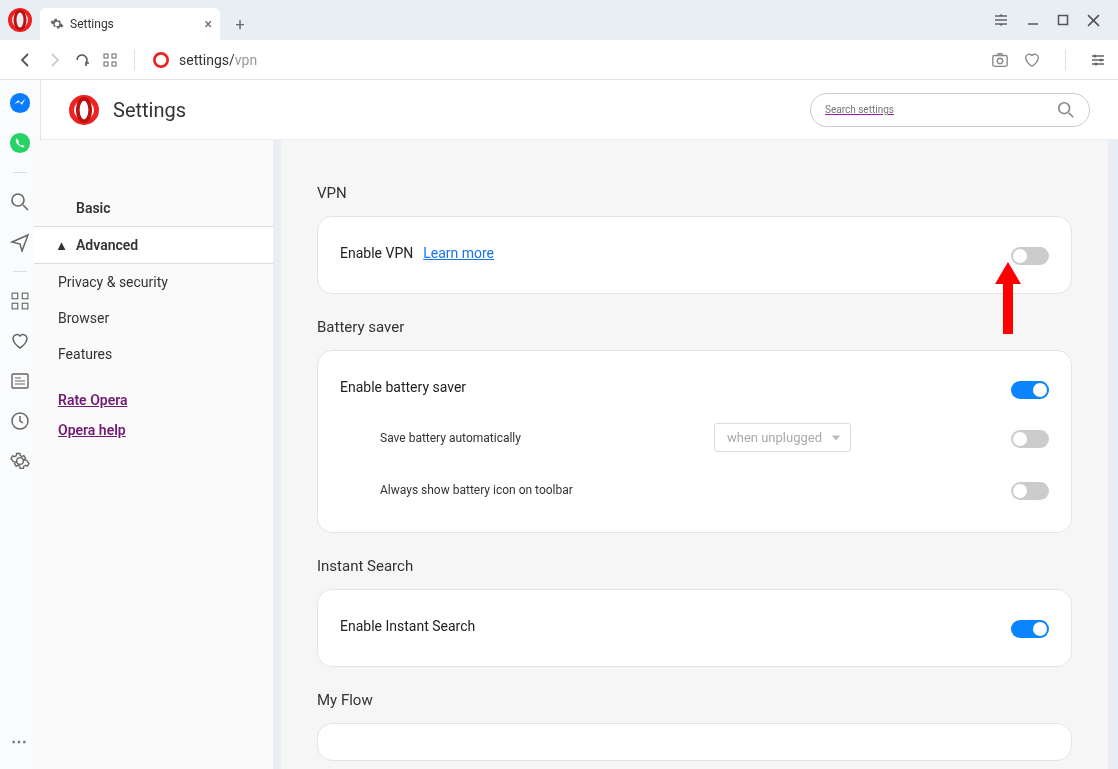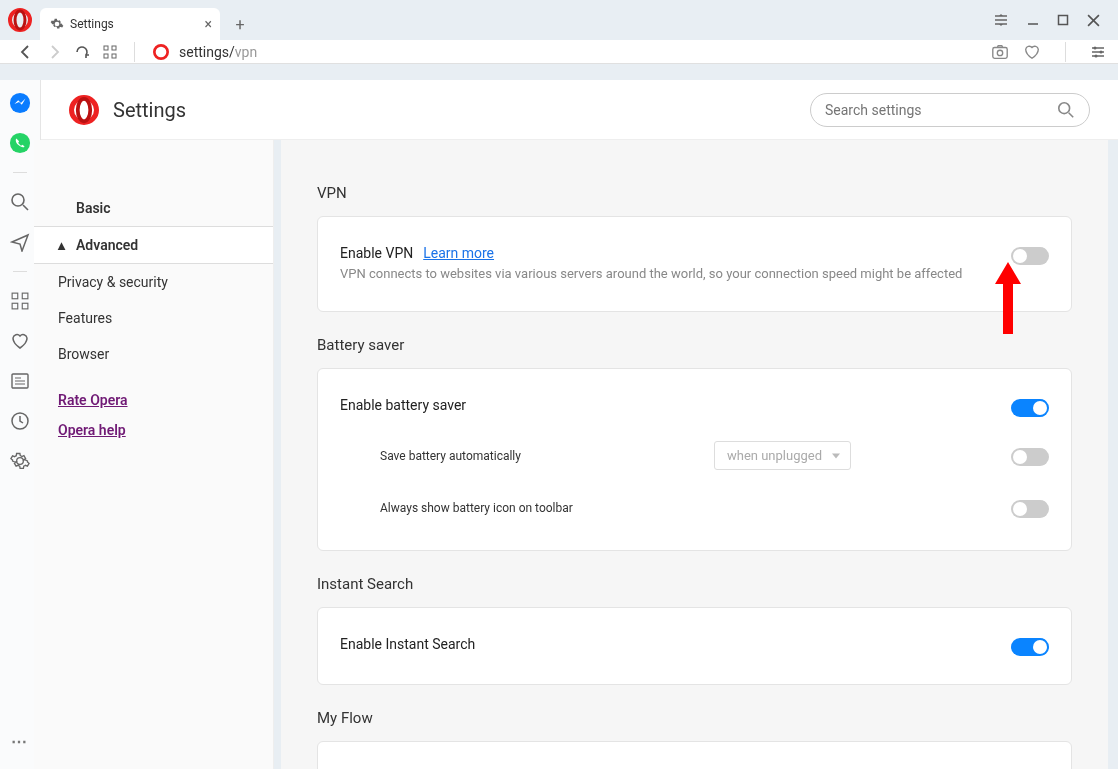--- a/index.html
+++ b/index.html
@@ -10,59 +10,59 @@
 .opera-icon { width: 24px; height: 24px; margin-right: 8px; }
 .tab { background: #fff; height: 32px; display: flex; align-items: center; padding: 0 10px; border-radius: 6px 6px 0 0; min-width: 180px; margin-top: 8px; position: relative; font-size: 12px; color: #333; }
 .tab .gear { width: 14px; height: 14px; margin-right: 6px; color: #666; }
 .tab .close { position: absolute; right: 8px; color: #666; font-size: 14px; cursor: pointer; }
 .newtab { width: 24px; height: 24px; display: flex; align-items: center; justify-content: center; margin-left: 8px; margin-top: 8px; color: #666; cursor: pointer; font-size: 16px; }
 .titlebar-spacer { flex: 1; }
 .win-controls { display: flex; align-items: center; gap: 18px; padding-right: 18px; color: #555; }
 .win-controls > * { cursor: pointer; }
 
 
-.toolbar { height: 24px; background: #fff; display: flex; align-items: center; padding: 0 12px; border-bottom: 1px solid #e0e0e0; }
+.toolbar { height: 40px; background: #fff; display: flex; align-items: center; padding: 0 12px; border-bottom: 1px solid #e0e0e0; }
 .nav-btn { width: 28px; height: 28px; display: flex; align-items: center; justify-content: center; color: #666; cursor: pointer; }
 .nav-btn.disabled { color: #ccc; }
 .tool-sep { width: 1px; height: 20px; background: #ddd; margin: 0 10px; }
 .address { display: flex; align-items: center; flex: 1; padding-left: 8px; font-size: 14px; color: #333; }
 .address .mini-opera { width: 16px; height: 16px; margin-right: 10px; }
 .address .url-path { color: #999; }
 .toolbar-right { display: flex; align-items: center; gap: 14px; color: #777; }
 
 
 .dock { position: absolute; left: 0; top: 80px; bottom: 0; width: 41px; background: #fafbfc; border-right: 1px solid #e5e5e5; display: flex; flex-direction: column; align-items: center; padding-top: 12px; gap: 18px; }
 .dock-icon { width: 22px; height: 22px; display: flex; align-items: center; justify-content: center; color: #666; cursor: pointer; }
 .dock-sep { width: 14px; height: 1px; background: #ddd; }
 .dock-spacer { flex: 1; }
 .dock-dots { margin-bottom: 18px; color: #777; letter-spacing: 2px; font-weight: bold; }
 
 
 .header { position: absolute; left: 41px; right: 0; top: 80px; height: 60px; background: #fff; display: flex; align-items: center; padding: 0 28px; border-bottom: 1px solid #eee; }
 .header .big-opera { width: 30px; height: 30px; margin-right: 14px; }
 .header .title { font-size: 20px; color: #333; flex: 1; }
 .search-box { width: 280px; height: 34px; border: 1px solid #ccc; border-radius: 17px; display: flex; align-items: center; padding: 0 14px; }
-.search-box input { border: none; outline: none; flex: 1; font-size: 14px; color: #a21caf; background: transparent; }
+.search-box input { border: none; outline: none; flex: 1; font-size: 10px; color: #a21caf; background: transparent; text-decoration: underline; }
 .search-box .mag { color: #888; }
 
 
 .sidebar { position: absolute; left: 34px; top: 140px; bottom: 0; width: 240px; background: #fafafa; border-right: 1px solid #eee; padding-top: 50px; }
 .side-item { padding: 10px 24px; font-size: 14px; color: #333; cursor: pointer; display: flex; align-items: center; }
 .side-item.bold { font-weight: 600; }
 .side-item.active { background: #fff; font-weight: 600; border: 1px solid #ddd; border-left: none; border-right: none; }
 .side-item .caret { margin-right: 8px; width: 10px; display: inline-block; }
 .side-sub { padding: 10px 24px; font-size: 14px; color: #333; cursor: pointer; }
 .side-links { padding: 20px 24px; }
 .side-links a { display: block; color: #701a75; text-decoration: underline; font-size: 14px; margin-bottom: 14px; cursor: pointer; font-weight: 600; }
 
 
 .content-wrap { position: absolute; left: 281px; right: 10px; top: 140px; bottom: 0; overflow-y: auto; background: #f6f6f6; }
 .content { padding: 30px 36px 40px 36px; }
 .section-title { font-size: 15px; color: #333; margin: 14px 0 14px 0; font-weight: 400; }
-.card { background: #fff; border: 1px solid #e4e4e4; border-radius: 6px; padding: 18px 22px; margin-bottom: 24px; }
+.card { background: #fff; border: 1px solid #e4e4e4; border-radius: 15px; padding: 18px 22px; margin-bottom: 24px; }
 .row { display: flex; align-items: flex-start; padding: 10px 0; }
 .row-main { flex: 1; }
 .row-title { font-size: 14px; color: #222; margin-bottom: 4px; }
 .row-title .learn { color: #1a73e8; text-decoration: underline; margin-left: 10px; cursor: pointer; }
 .row-desc { font-size: 13px; color: #888; line-height: 1.4; }
 .row-desc .learn { color: #1a73e8; text-decoration: underline; margin-left: 6px; cursor: pointer; }
 .toggle { width: 38px; height: 18px; border-radius: 10px; background: #ccc; position: relative; cursor: pointer; margin-top: 2px; }
 .toggle::after { content: ""; position: absolute; width: 14px; height: 14px; border-radius: 50%; background: #fff; top: 2px; left: 2px; transition: left .15s; }
 .toggle.on { background: #0a84ff; }
 .toggle.on::after { left: 22px; }
@@ -267,37 +267,36 @@
 <div class="sidebar">
   <div class="side-item bold">
       <span class="caret"></span>
       <span>Basic</span>
     </div>
   <div class="side-item active">
       <span class="caret">▴</span>
       <span>Advanced</span>
     </div>
   <div class="side-sub"><span>Privacy &amp; security</span></div>
+  <div class="side-sub"><span>Browser</span></div>
   <div class="side-sub"><span>Features</span></div>
-  <div class="side-sub"><span>Browser</span></div>
   <div class="side-links">
     <a>Rate Opera</a>
     <a>Opera help</a>
   </div>
 </div>
 
 <div class="content-wrap">
 <div class="content">
 
   <div class="section-title">VPN</div>
   <div class="card">
     <div class="row">
       <div class="row-main">
         <div class="row-title"><span>Enable VPN</span><a class="learn">Learn more</a></div>
-        <div class="row-desc">VPN connects to websites via various servers around the world, so your connection speed might be affected</div>
       </div>
       <div class="toggle"></div>
     </div>
   </div>
 
   <div class="section-title">Battery saver</div>
   <div class="card">
     <div class="row">
       <div class="row-main">
         <div class="row-title">Enable battery saver</div>

